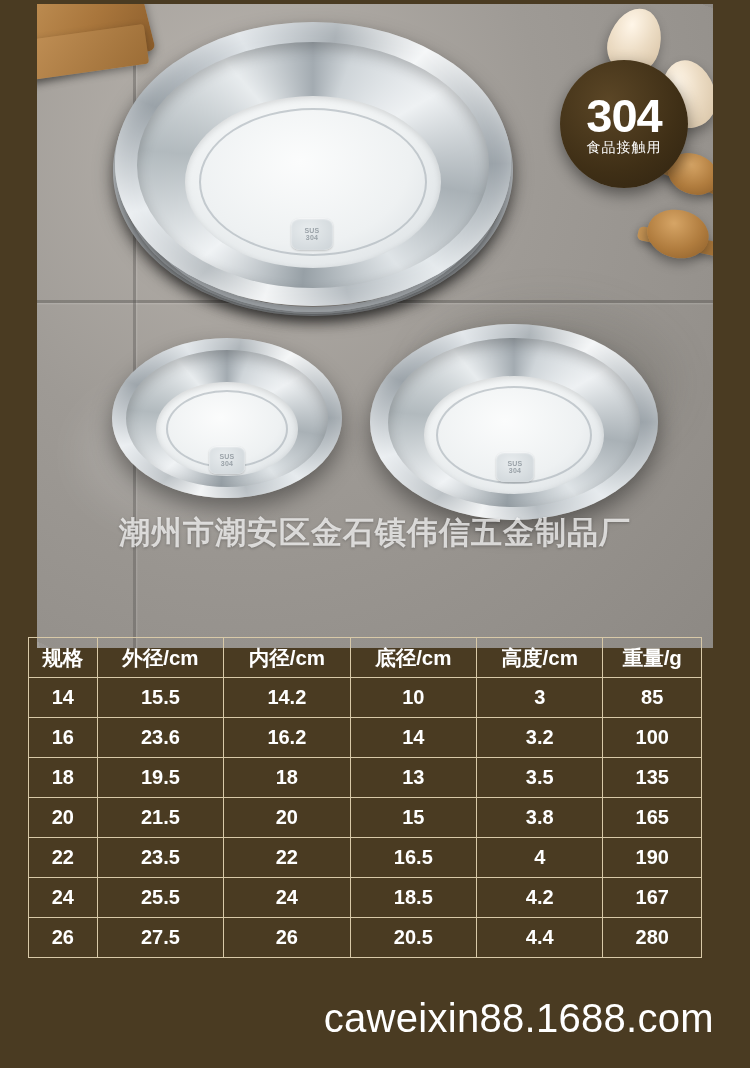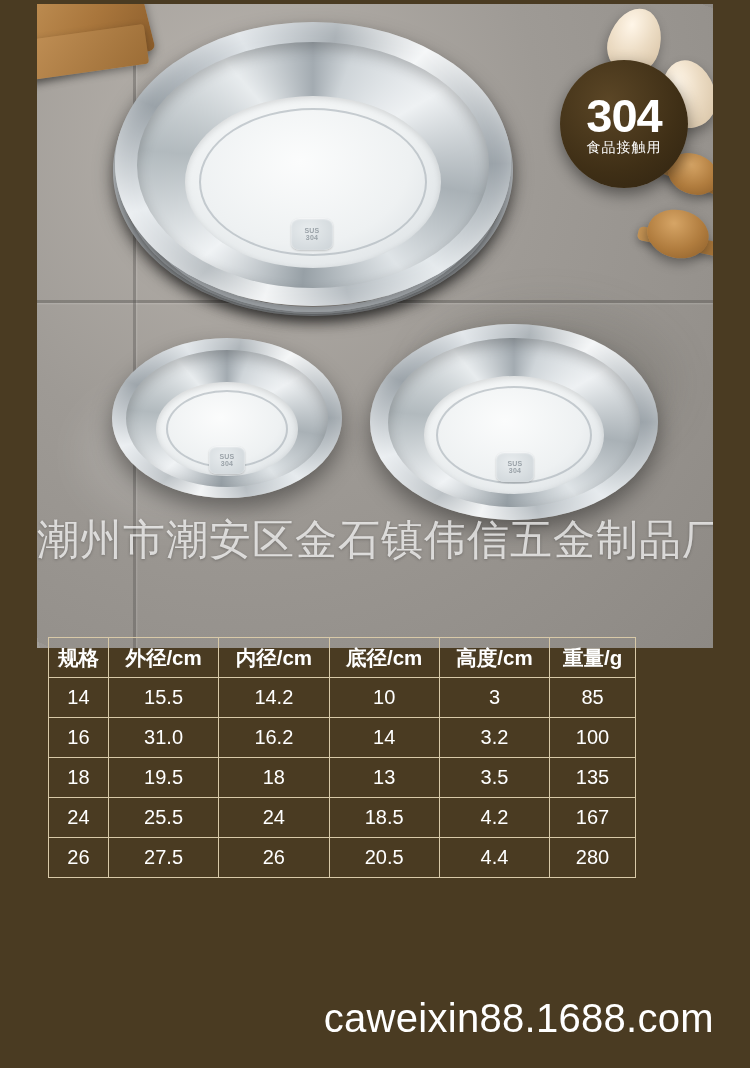--- a/index.html
+++ b/index.html
@@ -193,46 +193,46 @@
     letter-spacing: 1px;
   }
 
   
   .watermark {
     position: absolute;
     left: 0;
     right: 0;
     top: 508px;
     text-align: center;
-    font-size: 42px;
-    font-weight: normal;
+    font-size: 31px;
+    font-weight: bold;
     color: rgba(255,255,255,0.72);
     letter-spacing: 1px;
     text-shadow: 0 1px 3px rgba(0,0,0,0.25);
     white-space: nowrap;
   }
 
   
   .table-wrap {
     position: absolute;
-    left: 48px;
+    left: 28px;
     top: 637px;
-    width: 588px;
+    width: 674px;
     border-radius: 24px;
   }
   table {
     width: 100%;
     border-collapse: collapse;
     color: #ffffff;
     background: transparent;
   }
   table th, table td {
     border: 1px solid #d8c9a8;
     text-align: center;
-    font-weight: normal;
+    font-weight: bold;
     font-size: 20px;
     height: 40px;
     padding: 0;
   }
   table th {
     font-size: 20.5px;
     font-weight: bold;
   }
 
   
@@ -331,35 +331,51 @@
       <tr>
         <td>14</td>
         <td>15.5</td>
         <td>14.2</td>
         <td>10</td>
         <td>3</td>
         <td>85</td>
       </tr>
       <tr>
         <td>16</td>
-        <td>31.0</td>
+        <td>23.6</td>
         <td>16.2</td>
         <td>14</td>
         <td>3.2</td>
         <td>100</td>
       </tr>
       <tr>
         <td>18</td>
         <td>19.5</td>
         <td>18</td>
         <td>13</td>
         <td>3.5</td>
         <td>135</td>
       </tr>
       <tr>
+        <td>20</td>
+        <td>21.5</td>
+        <td>20</td>
+        <td>15</td>
+        <td>3.8</td>
+        <td>165</td>
+      </tr>
+      <tr>
+        <td>22</td>
+        <td>23.5</td>
+        <td>22</td>
+        <td>16.5</td>
+        <td>4</td>
+        <td>190</td>
+      </tr>
+      <tr>
         <td>24</td>
         <td>25.5</td>
         <td>24</td>
         <td>18.5</td>
         <td>4.2</td>
         <td>167</td>
       </tr>
       <tr>
         <td>26</td>
         <td>27.5</td>

